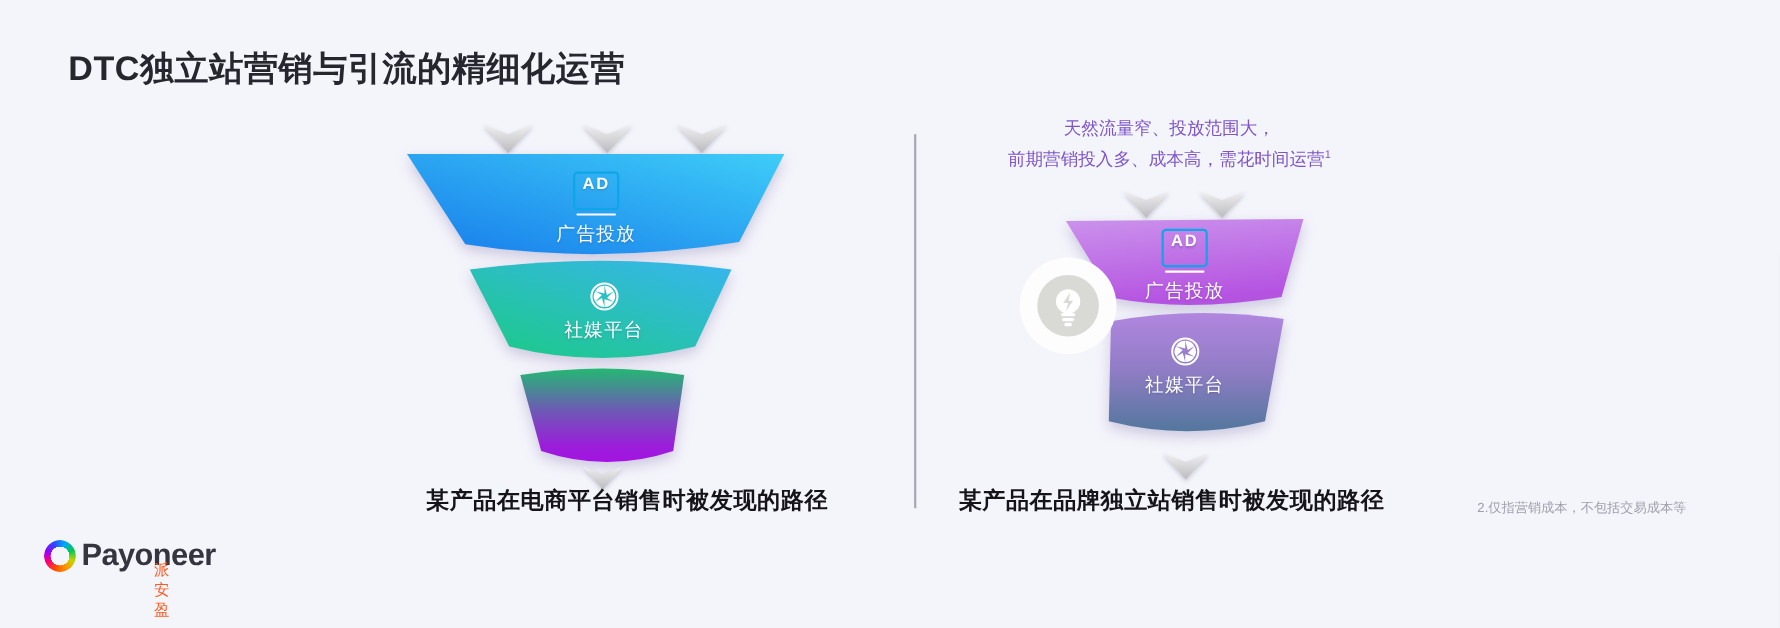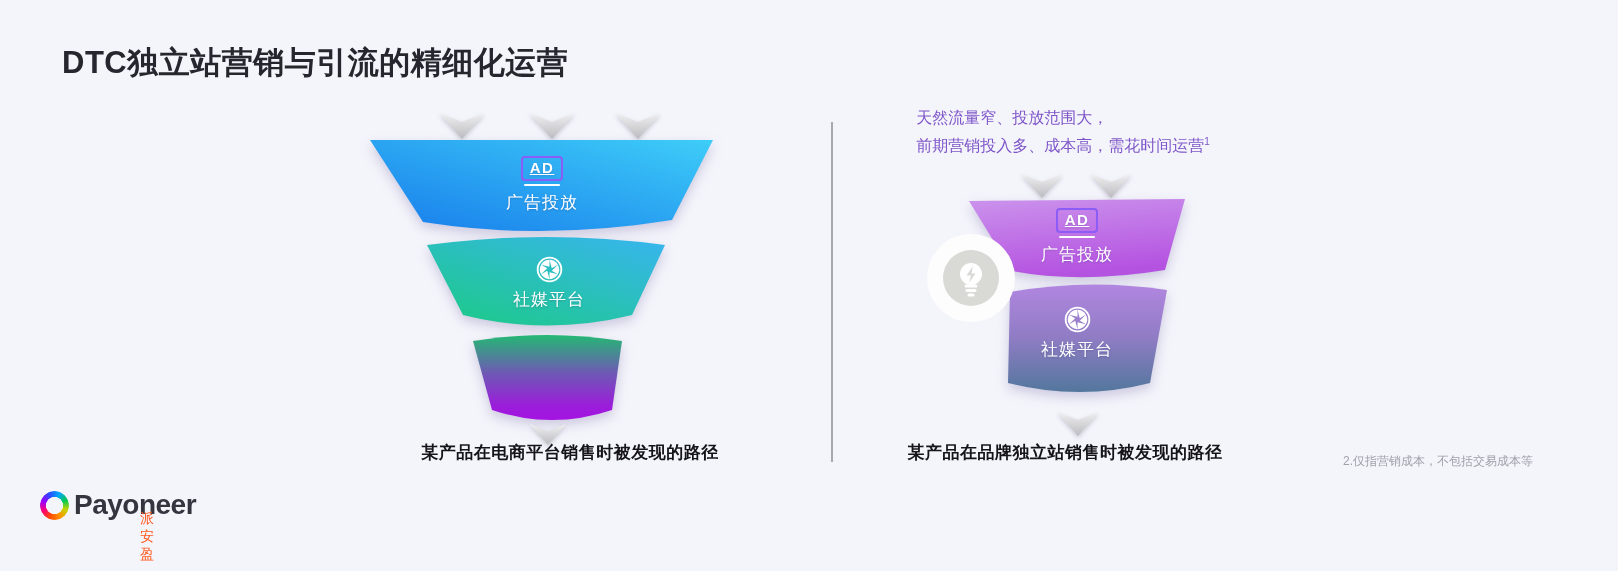--- a/index.html
+++ b/index.html
@@ -21,37 +21,37 @@
   .seg { filter: drop-shadow(0 5px 6px rgba(110,100,160,0.30)); }
   .arrow { filter: drop-shadow(0 2px 2px rgba(120,120,140,0.35)); }
 
   .stack {
     position: absolute; transform: translateX(-50%);
     display: flex; flex-direction: column; align-items: center;
     color: #fff; text-shadow: 0 1px 2px rgba(40,40,90,0.25);
   }
   .stage-label { font-size: 17px; font-weight: 400; letter-spacing: 1px; white-space: nowrap; }
   .ad-badge {
-    border: 2px solid #8b5cf6; border-radius: 4px; padding: 1px 7px 2px;
-    font-size: 15px; font-weight: 700; letter-spacing: 1.5px; line-height: 1.2; text-decoration: underline;
+    border: 2px solid #0ea5e9; border-radius: 4px; padding: 1px 7px 12px;
+    font-size: 15px; font-weight: 700; letter-spacing: 1.5px; line-height: 1.2;
   }
   .ad-underline { width: 36px; height: 2px; background: #fff; margin-top: 3px; border-radius: 1px; }
   .stack .icon-wrap { line-height: 0; }
   .stack .stage-label { margin-top: 5px; }
 
   .annotation {
     position: absolute; left: 1063px; top: 106px; transform: translateX(-50%);
-    font-size: 16px; line-height: 24px; font-weight: 500;
+    text-align: center; font-size: 16px; line-height: 24px; font-weight: 500;
     white-space: nowrap;
   }
   .annotation sup { font-size: 10px; }
 
   .caption {
     position: absolute; transform: translateX(-50%); white-space: nowrap;
-    font-size: 17px; font-weight: 700; color: #141419; letter-spacing: 0.5px;
+    font-size: 21px; font-weight: 700; color: #141419; letter-spacing: 0.5px;
   }
   .footnote {
     position: absolute; left: 1343px; top: 453px;
     font-size: 12px; color: #a0a0ab; white-space: nowrap;
   }
 
   .logo { position: absolute; left: 40px; top: 478px; height: 42px; }
   .logo-ring {
     position: absolute; left: 0; top: 13px; width: 29px; height: 29px; border-radius: 50%;
     background: conic-gradient(from 200deg, #ff4d00, #ff0077, #9900ff, #2b4bff, #00a6ff, #00c853, #c5d400, #ff9100, #ff4d00);

